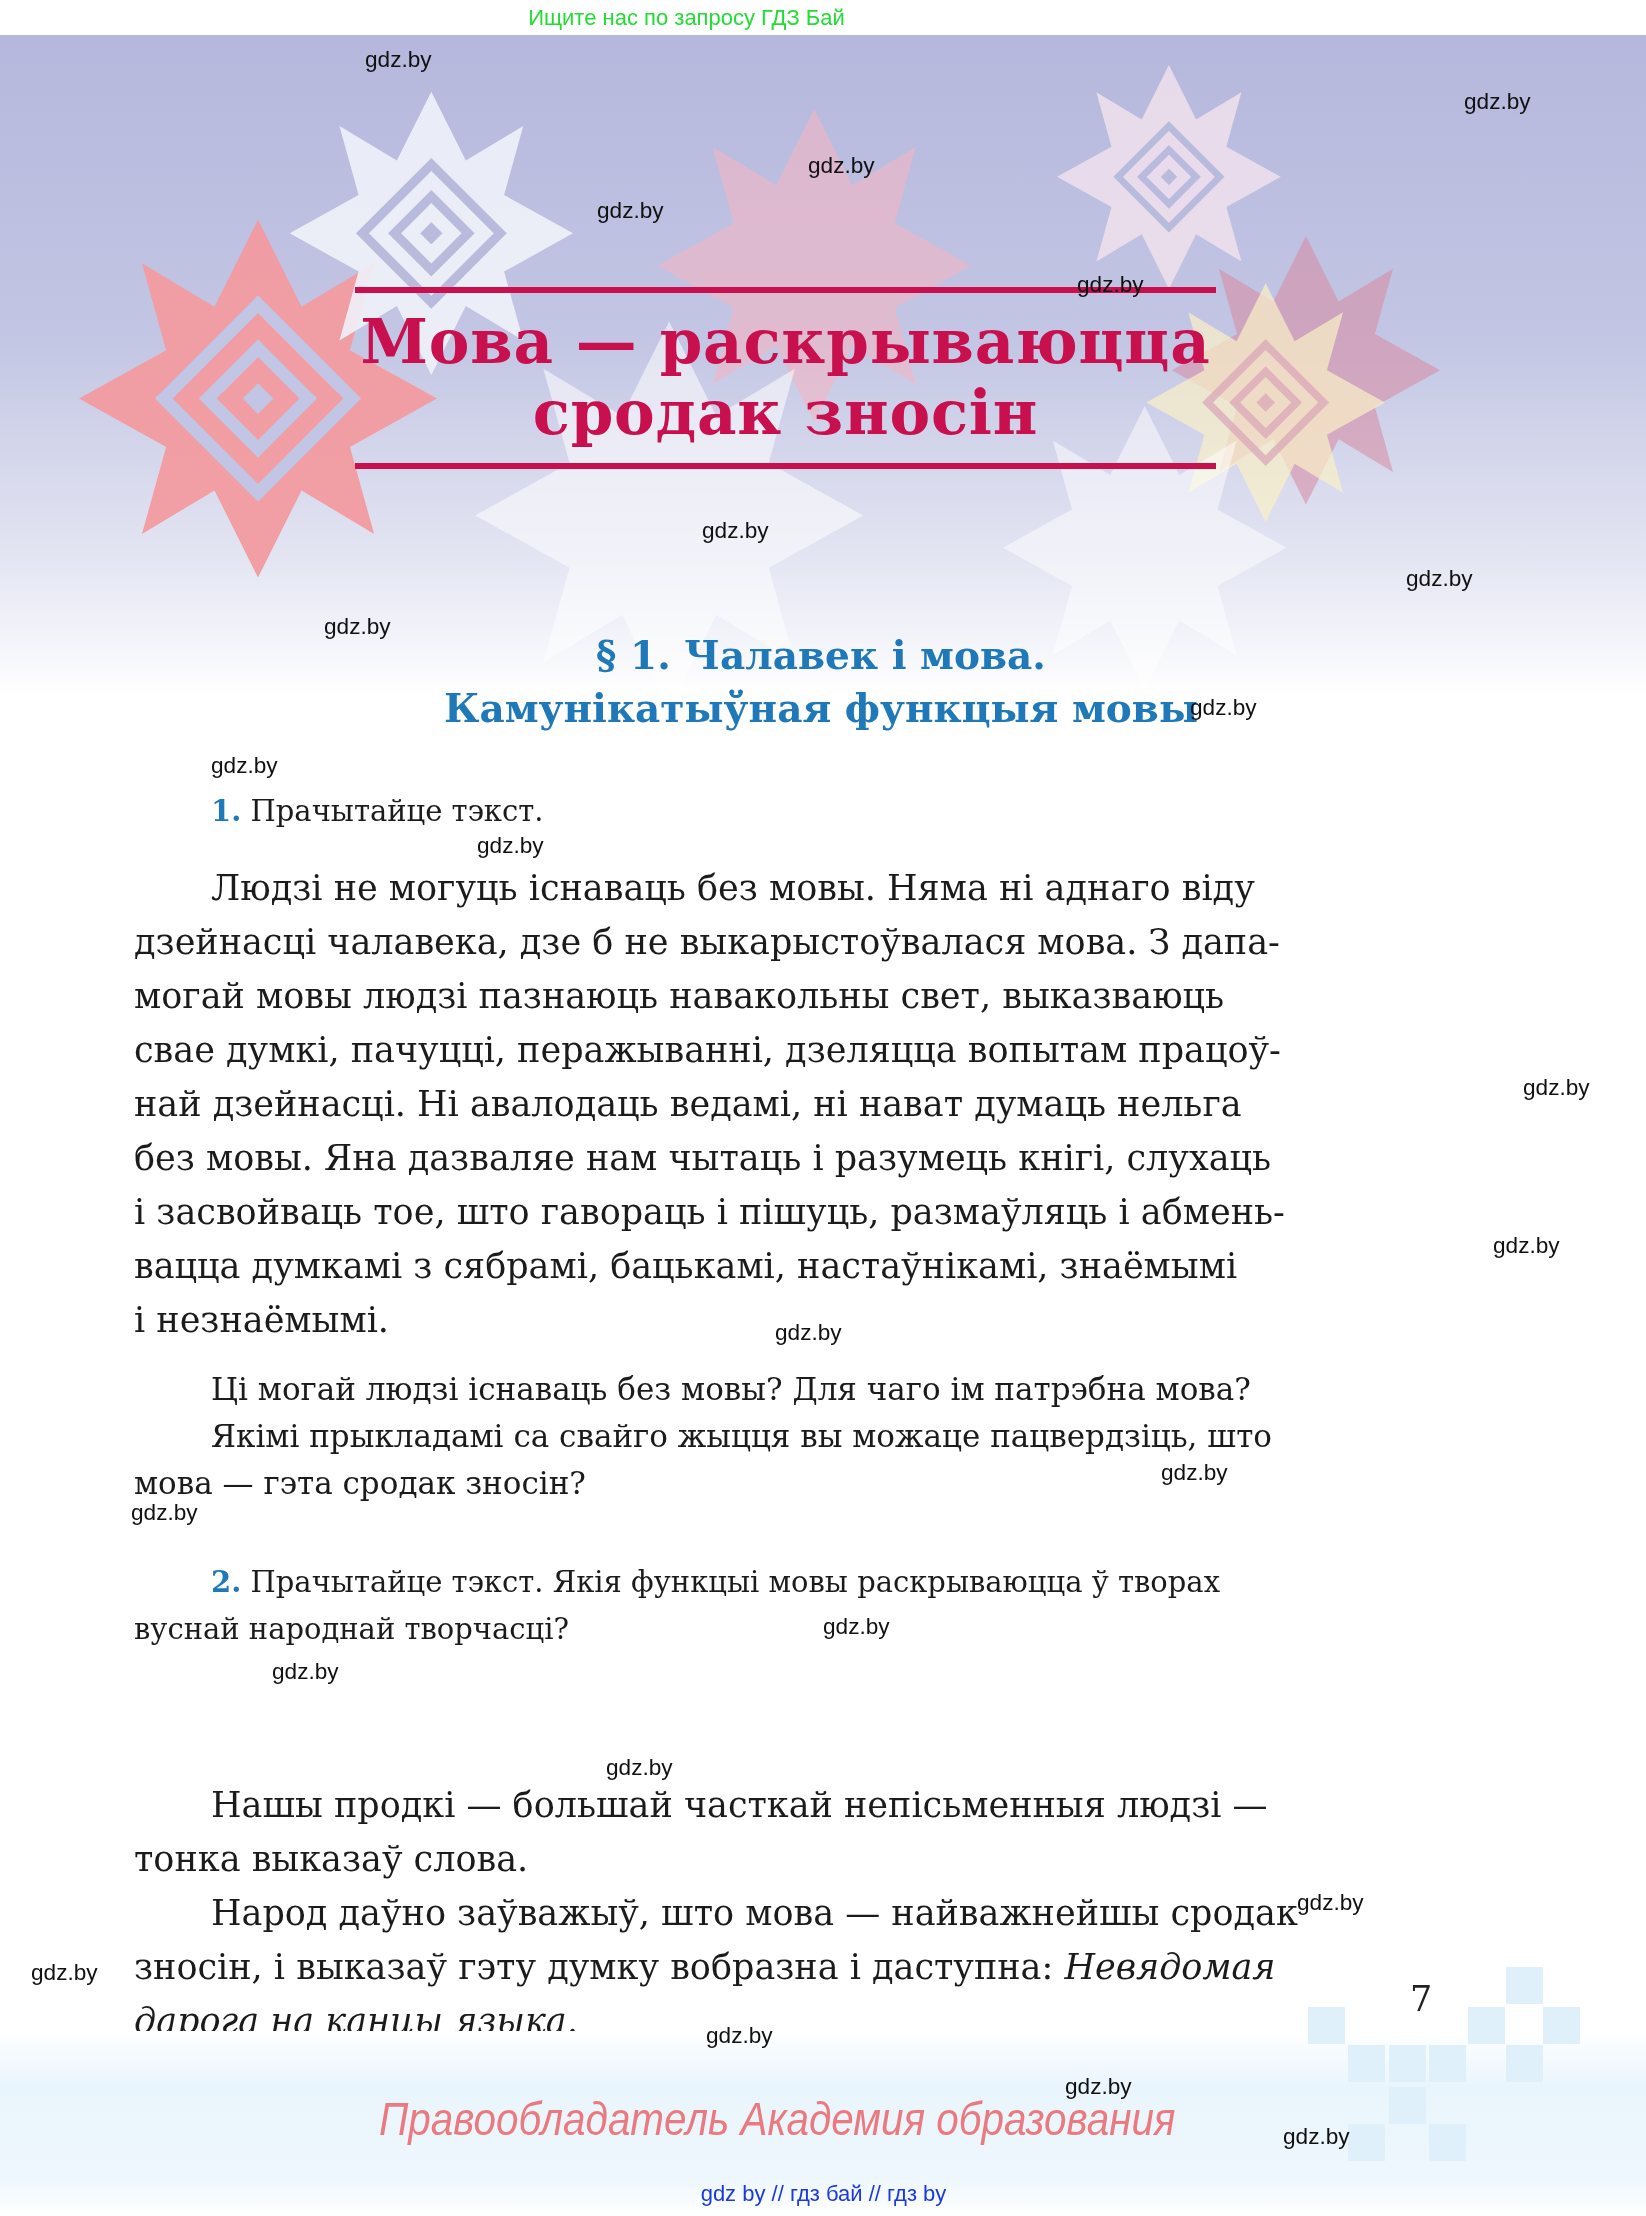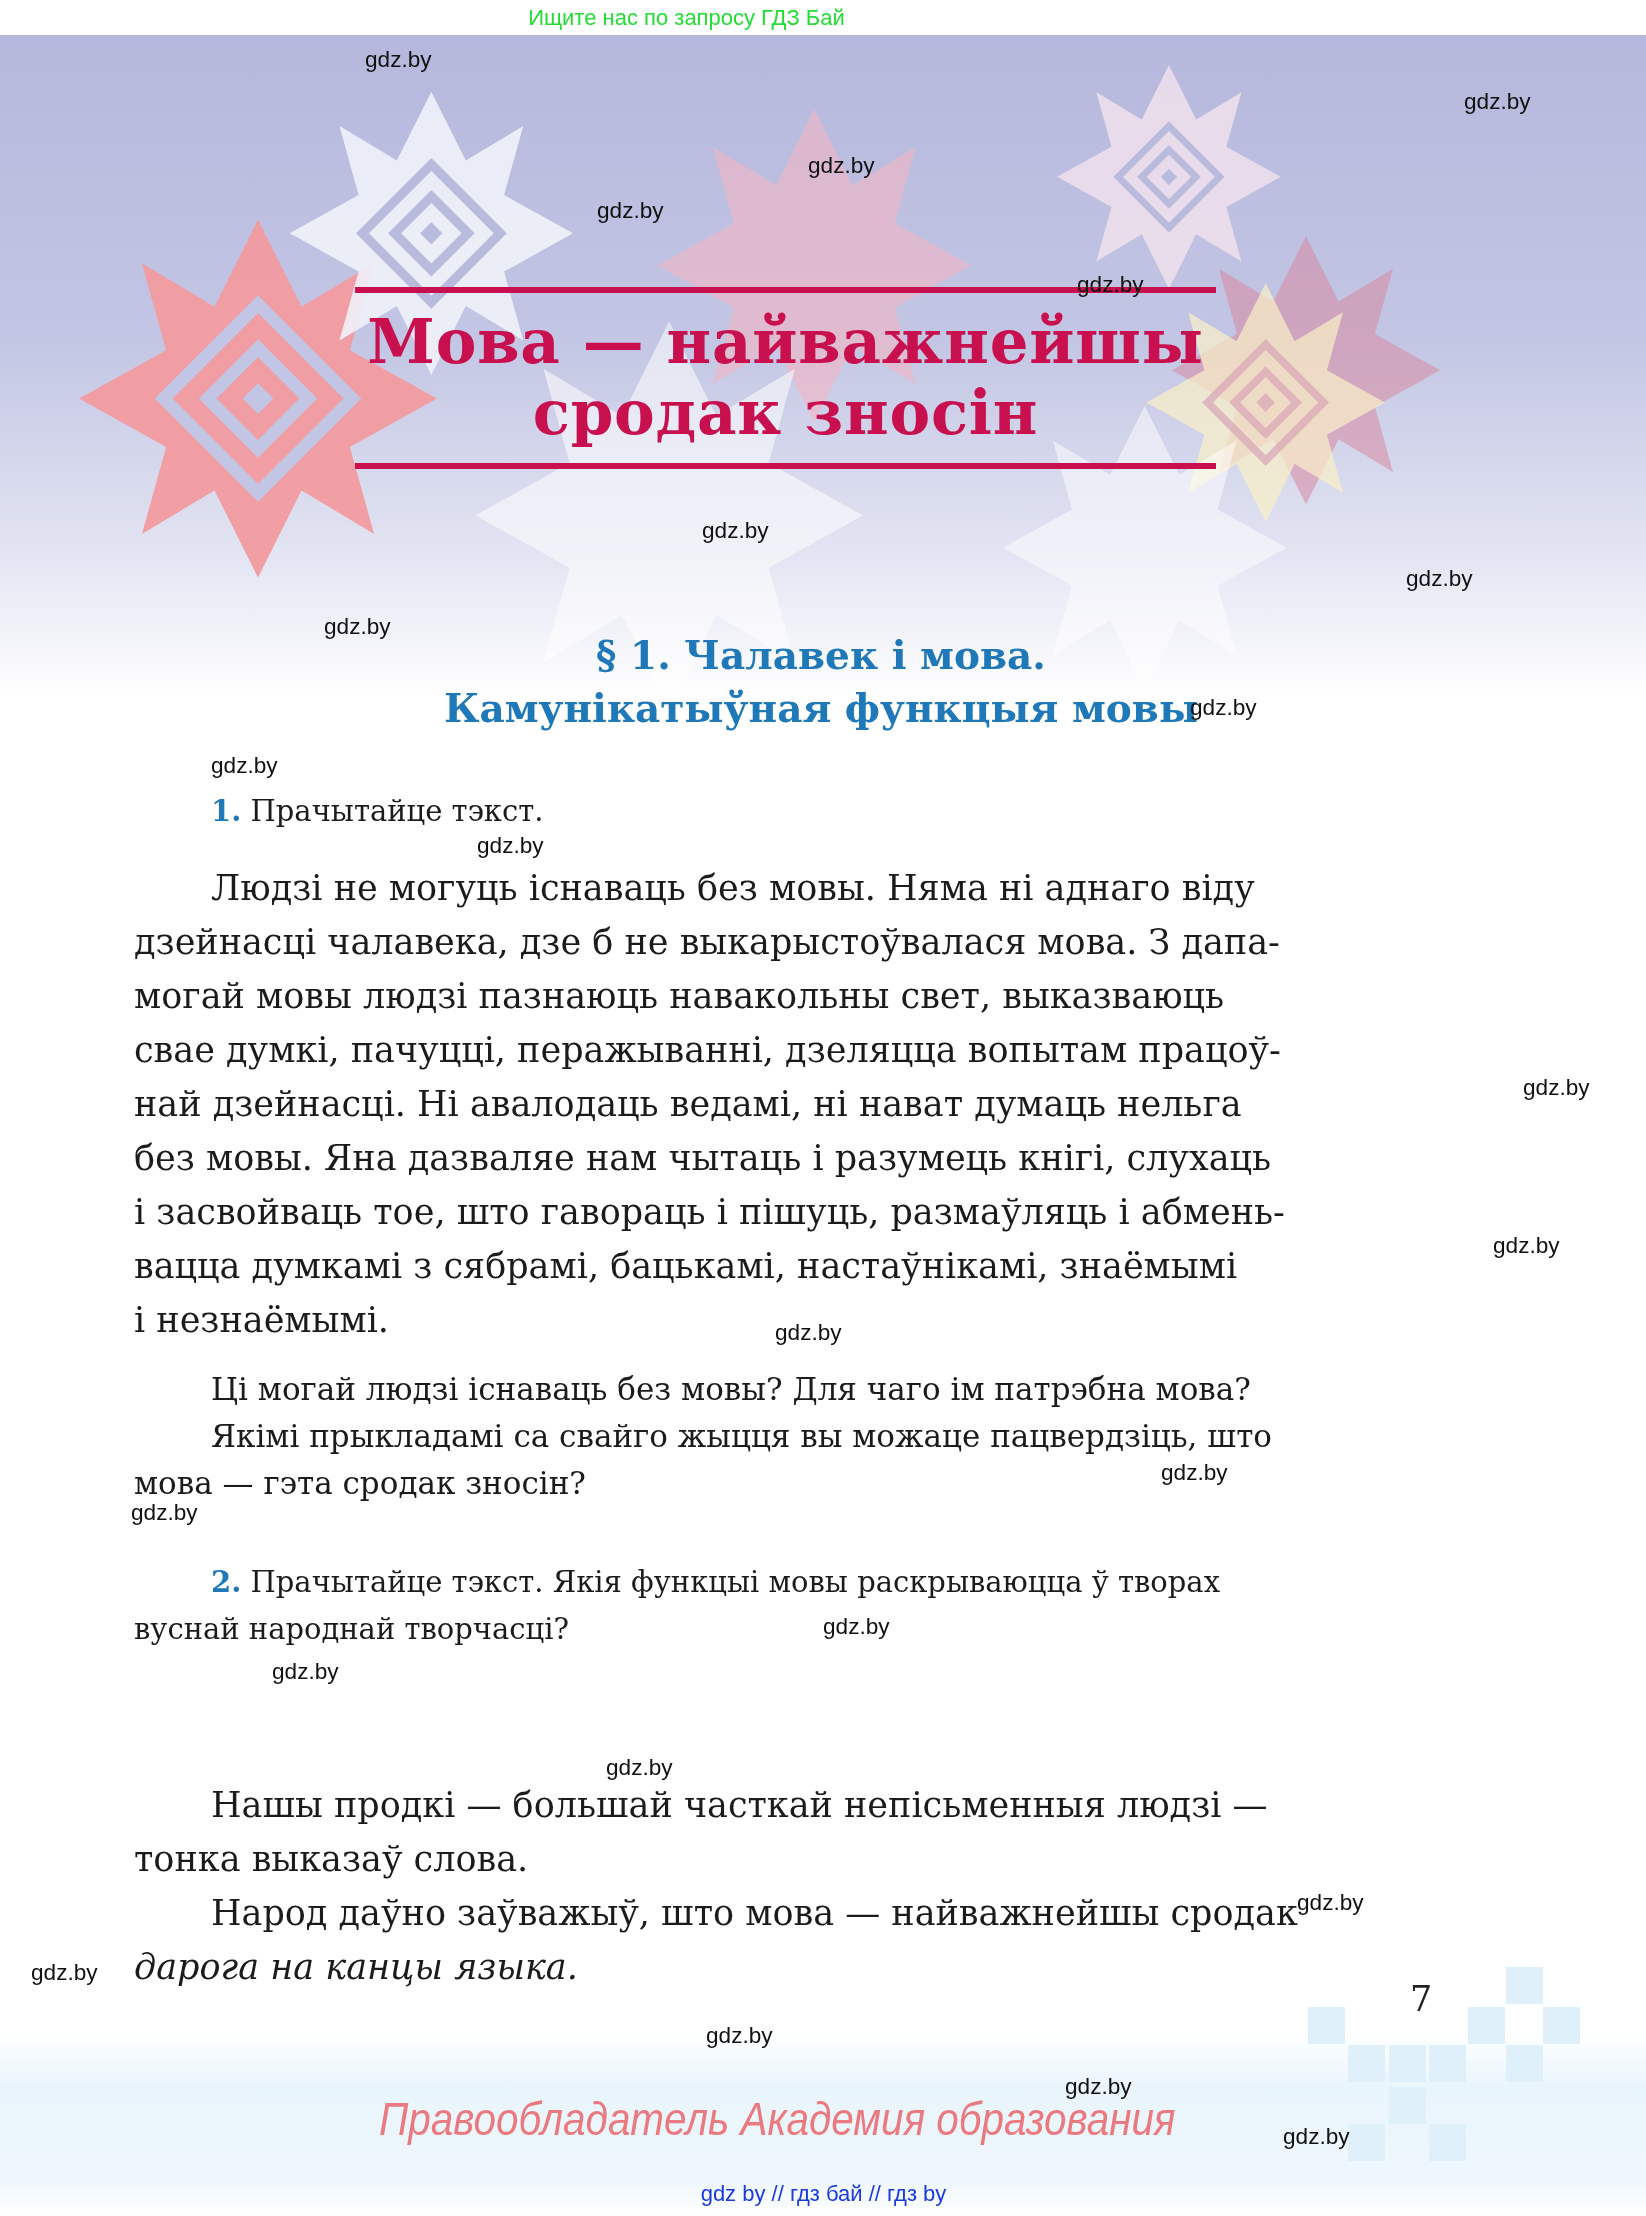--- a/index.html
+++ b/index.html
@@ -118,21 +118,21 @@
       </g>
     <g fill="#ffffff" opacity="0.5">
         <use href="#star" transform="translate(1420,680) scale(0.95)"></use>
       </g>
   </svg>
 </div>
 
 <div class="chapter">
   <div class="rule"></div>
   <div class="t">
-    <div>Мова — найважнейшы</div>
+    <div>Мова — раскрываюцца</div>
     <div>сродак зносін</div>
   </div>
   <div class="rule"></div>
 </div>
 
 <div class="section">
   <div>§ 1. Чалавек і мова.</div>
   <div>Камунікатыўная функцыя мовы</div>
 </div>
 
@@ -160,20 +160,21 @@
 
 <div class="task" style="top:1559px;">
   <div style="padding-left:77px"><span class="num">2.</span> <span>Прачытайце тэкст. Якія функцыі мовы раскрываюцца ў творах</span></div>
   <div>вуснай народнай творчасці?</div>
 </div>
 
 <div class="text" style="top:1778px;">
   <div class="ind">Нашы продкі — большай часткай непісьменныя людзі —</div>
   <div>тонка выказаў слова.</div>
   <div class="ind">Народ даўно заўважыў, што мова — найважнейшы сродак</div>
+  <div><span>зносін, і выказаў гэту думку вобразна і даступна: </span><span class="it">Невядомая</span></div>
   <div class="it">дарога на канцы языка.</div>
 </div>
 
 <div class="footer-bg"></div>
 <div>
   <div class="sq" style="left:1308px;top:2007px;"></div>
   <div class="sq" style="left:1506px;top:1967px;"></div>
   <div class="sq" style="left:1468px;top:2007px;"></div>
   <div class="sq" style="left:1543px;top:2007px;"></div>
   <div class="sq" style="left:1348px;top:2045px;"></div>

